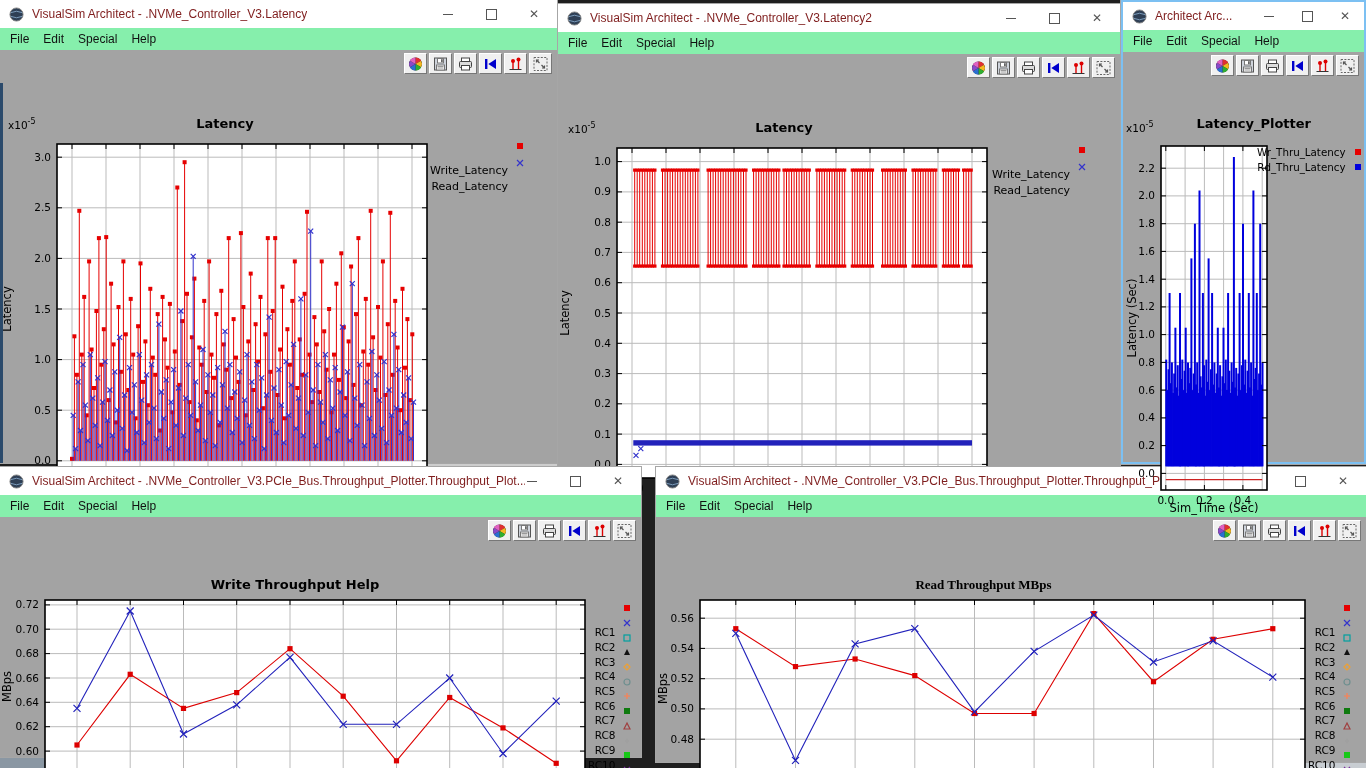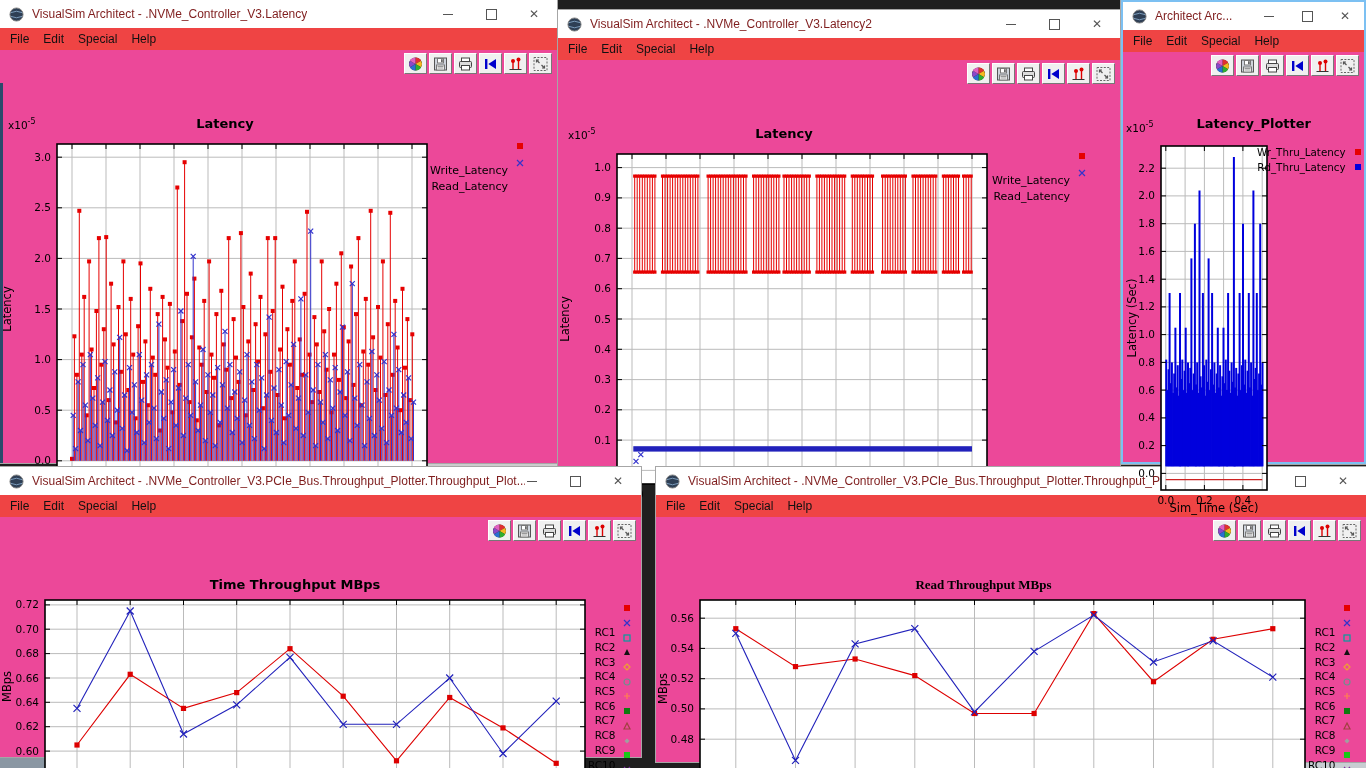--- a/index.html
+++ b/index.html
@@ -8,36 +8,36 @@
   
   .ghost-strip{position:absolute;left:180px;top:455px;width:941px;height:13px;background:#cdcdcd;z-index:0;}
   .ghost-title{position:absolute;left:455px;top:-2px;font-size:10px;color:#8f8f8f;white-space:nowrap;}
   .ghost-dark{position:absolute;left:660px;top:0;width:281px;height:13px;background:#7d7d7d;}
   .patch-a{position:absolute;left:0;top:757px;width:88px;height:11px;background:#8a97a3;z-index:0;}
   .patch-b{position:absolute;left:1243px;top:762px;width:123px;height:6px;background:#c8cdd2;z-index:0;}
   .patch-c{position:absolute;left:0;top:83px;width:3px;height:380px;background:#2b4a6b;z-index:3;}
   
   .win{position:absolute;background:#f0f0f0;box-shadow:0 0 0 1px #a6a6a6;z-index:1;}
   .w1{left:0;top:0;width:557px;height:463px;}
-  .w2{left:558px;top:10px;width:562px;height:463px;}
+  .w2{left:558px;top:4px;width:562px;height:463px;}
   .w3{left:1121px;top:0;width:241px;height:460px;border:2px solid #7cc0f2;z-index:2;}
   .w4{left:0;top:467px;width:641px;height:290px;}
   .w5{left:656px;top:467px;width:710px;height:295px;}
   .titlebar{position:absolute;left:0;top:0;right:0;height:28px;background:#ffffff;display:flex;align-items:center;padding:0 0 0 9px;box-sizing:border-box;}
   .appicon{width:15px;height:15px;flex:0 0 auto;}
   .wtitle{margin-left:8px;font-size:12px;color:#7f1d1d;white-space:nowrap;overflow:hidden;}
   .wctrl{margin-left:auto;display:flex;align-items:center;gap:29px;padding-right:16px;}
   .w3 .wctrl{gap:24px;padding-right:12px;}
   .wbtn{display:inline-flex;align-items:center;justify-content:center;width:14px;height:14px;cursor:default;}
   .glyph-min{width:10px;height:1px;background:#555;display:inline-block;}
   .glyph-max{width:9px;height:9px;border:1px solid #555;display:inline-block;}
   .glyph-close{font-size:12px;color:#555;line-height:1;}
-  .menubar{position:absolute;left:0;top:28px;right:0;height:22px;background:#ef4444;display:flex;align-items:center;padding-left:3px;}
+  .menubar{position:absolute;left:0;top:28px;right:0;height:22px;background:#86efac;display:flex;align-items:center;padding-left:3px;}
   .menu-item{font-size:12px;color:#111;padding:2px 7px;}
-  .content{position:absolute;left:0;top:50px;right:0;bottom:0;background:#ec4899;}
+  .content{position:absolute;left:0;top:50px;right:0;bottom:0;background:#a3a3a3;}
   .toolbar{position:absolute;top:3px;right:5px;display:flex;}
   .tb{width:23px;height:21px;margin-left:2px;background:#f0f0f0;border:1px solid;border-color:#fff #777 #777 #fff;
       display:inline-flex;align-items:center;justify-content:center;padding:0;}
   .ptitle{position:absolute;font:bold 13px "DejaVu Sans",sans-serif;color:#000;text-align:center;}
   .exp{position:absolute;font:10.5px "DejaVu Sans",sans-serif;color:#000;}
   .exp sup{font-size:8px;}
   .chart{position:absolute;}
   .legend{position:absolute;display:flex;flex-direction:column;align-items:flex-end;color:#000;font-family:"DejaVu Sans",sans-serif;}
   .lg-row{display:flex;align-items:center;gap:6px;justify-content:flex-end;}
   .lg-t{white-space:nowrap;margin-top:48px;}
@@ -1629,21 +1629,21 @@
             <svg width="17" height="16">
               <use href="#ic-plot"></use>
             </svg>
           </button>
           <button class="tb">
             <svg width="17" height="16">
               <use href="#ic-expand"></use>
             </svg>
           </button>
         </div>
-      <div class="ptitle">Time Throughput MBps</div>
+      <div class="ptitle">Write Throughput Help</div>
       <svg class="chart" width="590" height="218" viewBox="0 0 590 218">
           <rect x="45" y="11" width="540" height="173" fill="#ffffff"></rect>
           <line x1="77.0" y1="11" x2="77.0" y2="184" stroke="#bbbbbb" stroke-width="1"></line>
           <line x1="130.2" y1="11" x2="130.2" y2="184" stroke="#bbbbbb" stroke-width="1"></line>
           <line x1="183.5" y1="11" x2="183.5" y2="184" stroke="#bbbbbb" stroke-width="1"></line>
           <line x1="236.7" y1="11" x2="236.7" y2="184" stroke="#bbbbbb" stroke-width="1"></line>
           <line x1="290.0" y1="11" x2="290.0" y2="184" stroke="#bbbbbb" stroke-width="1"></line>
           <line x1="343.2" y1="11" x2="343.2" y2="184" stroke="#bbbbbb" stroke-width="1"></line>
           <line x1="396.5" y1="11" x2="396.5" y2="184" stroke="#bbbbbb" stroke-width="1"></line>
           <line x1="449.7" y1="11" x2="449.7" y2="184" stroke="#bbbbbb" stroke-width="1"></line>

